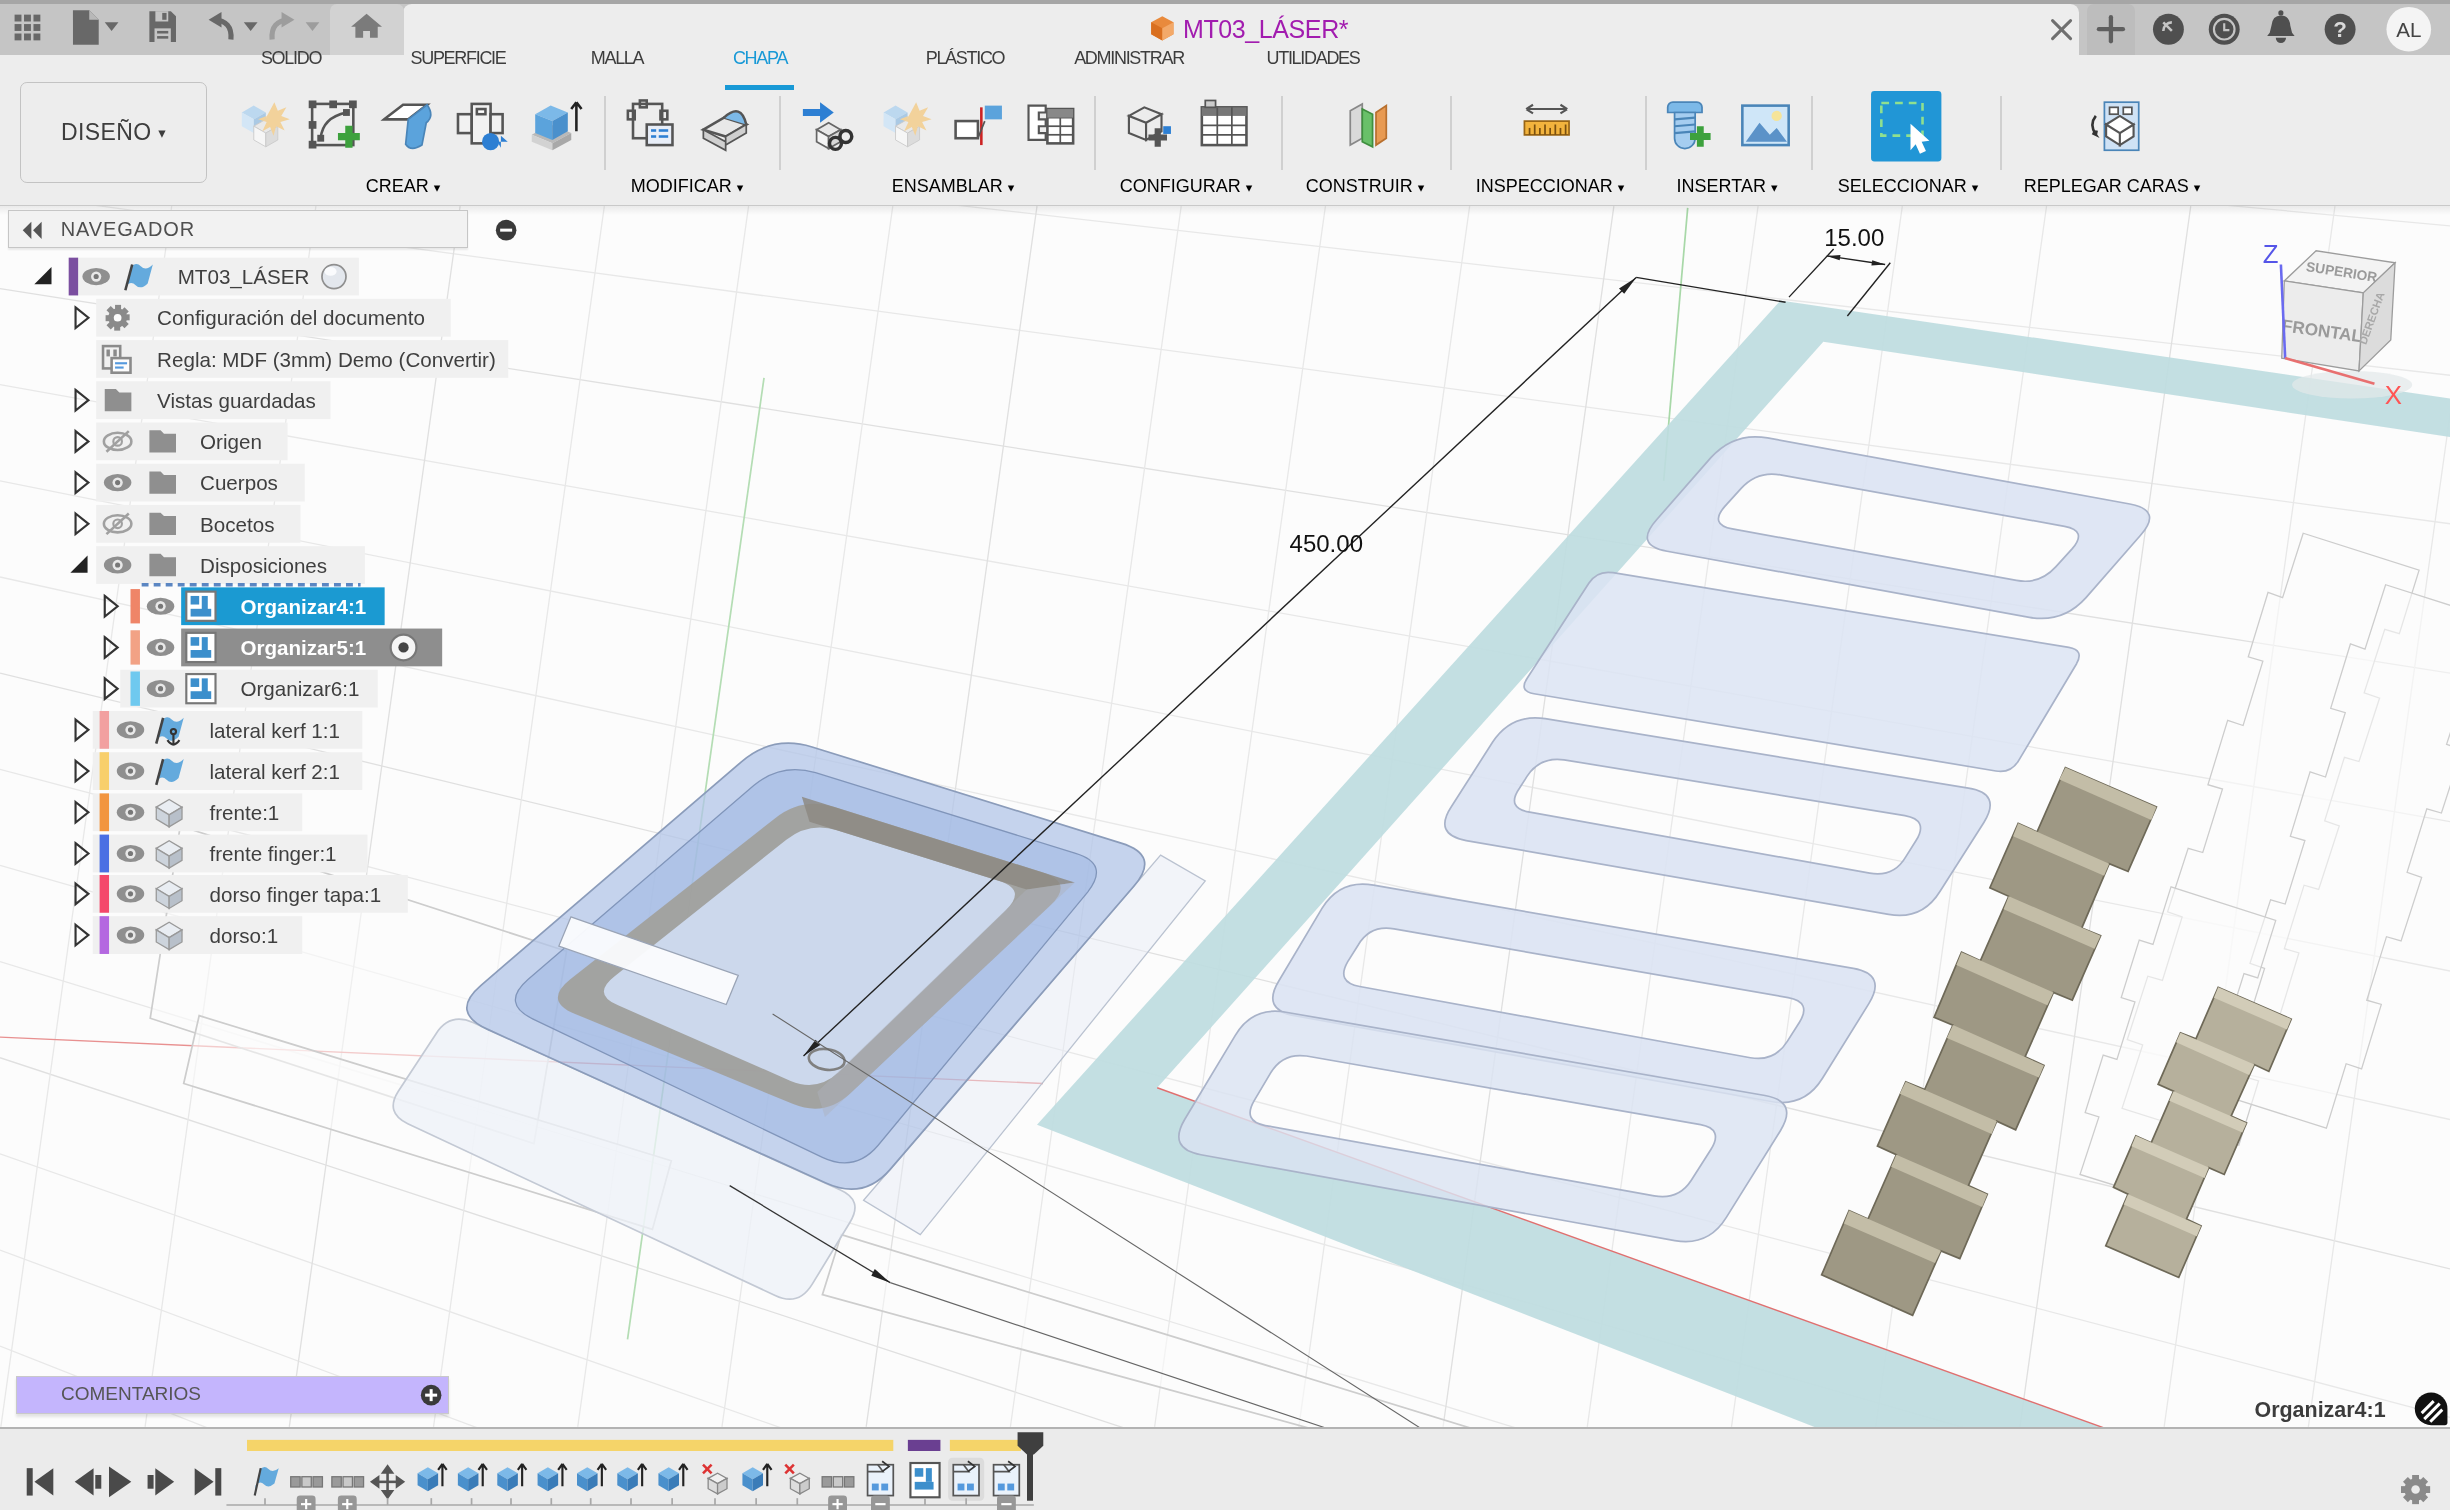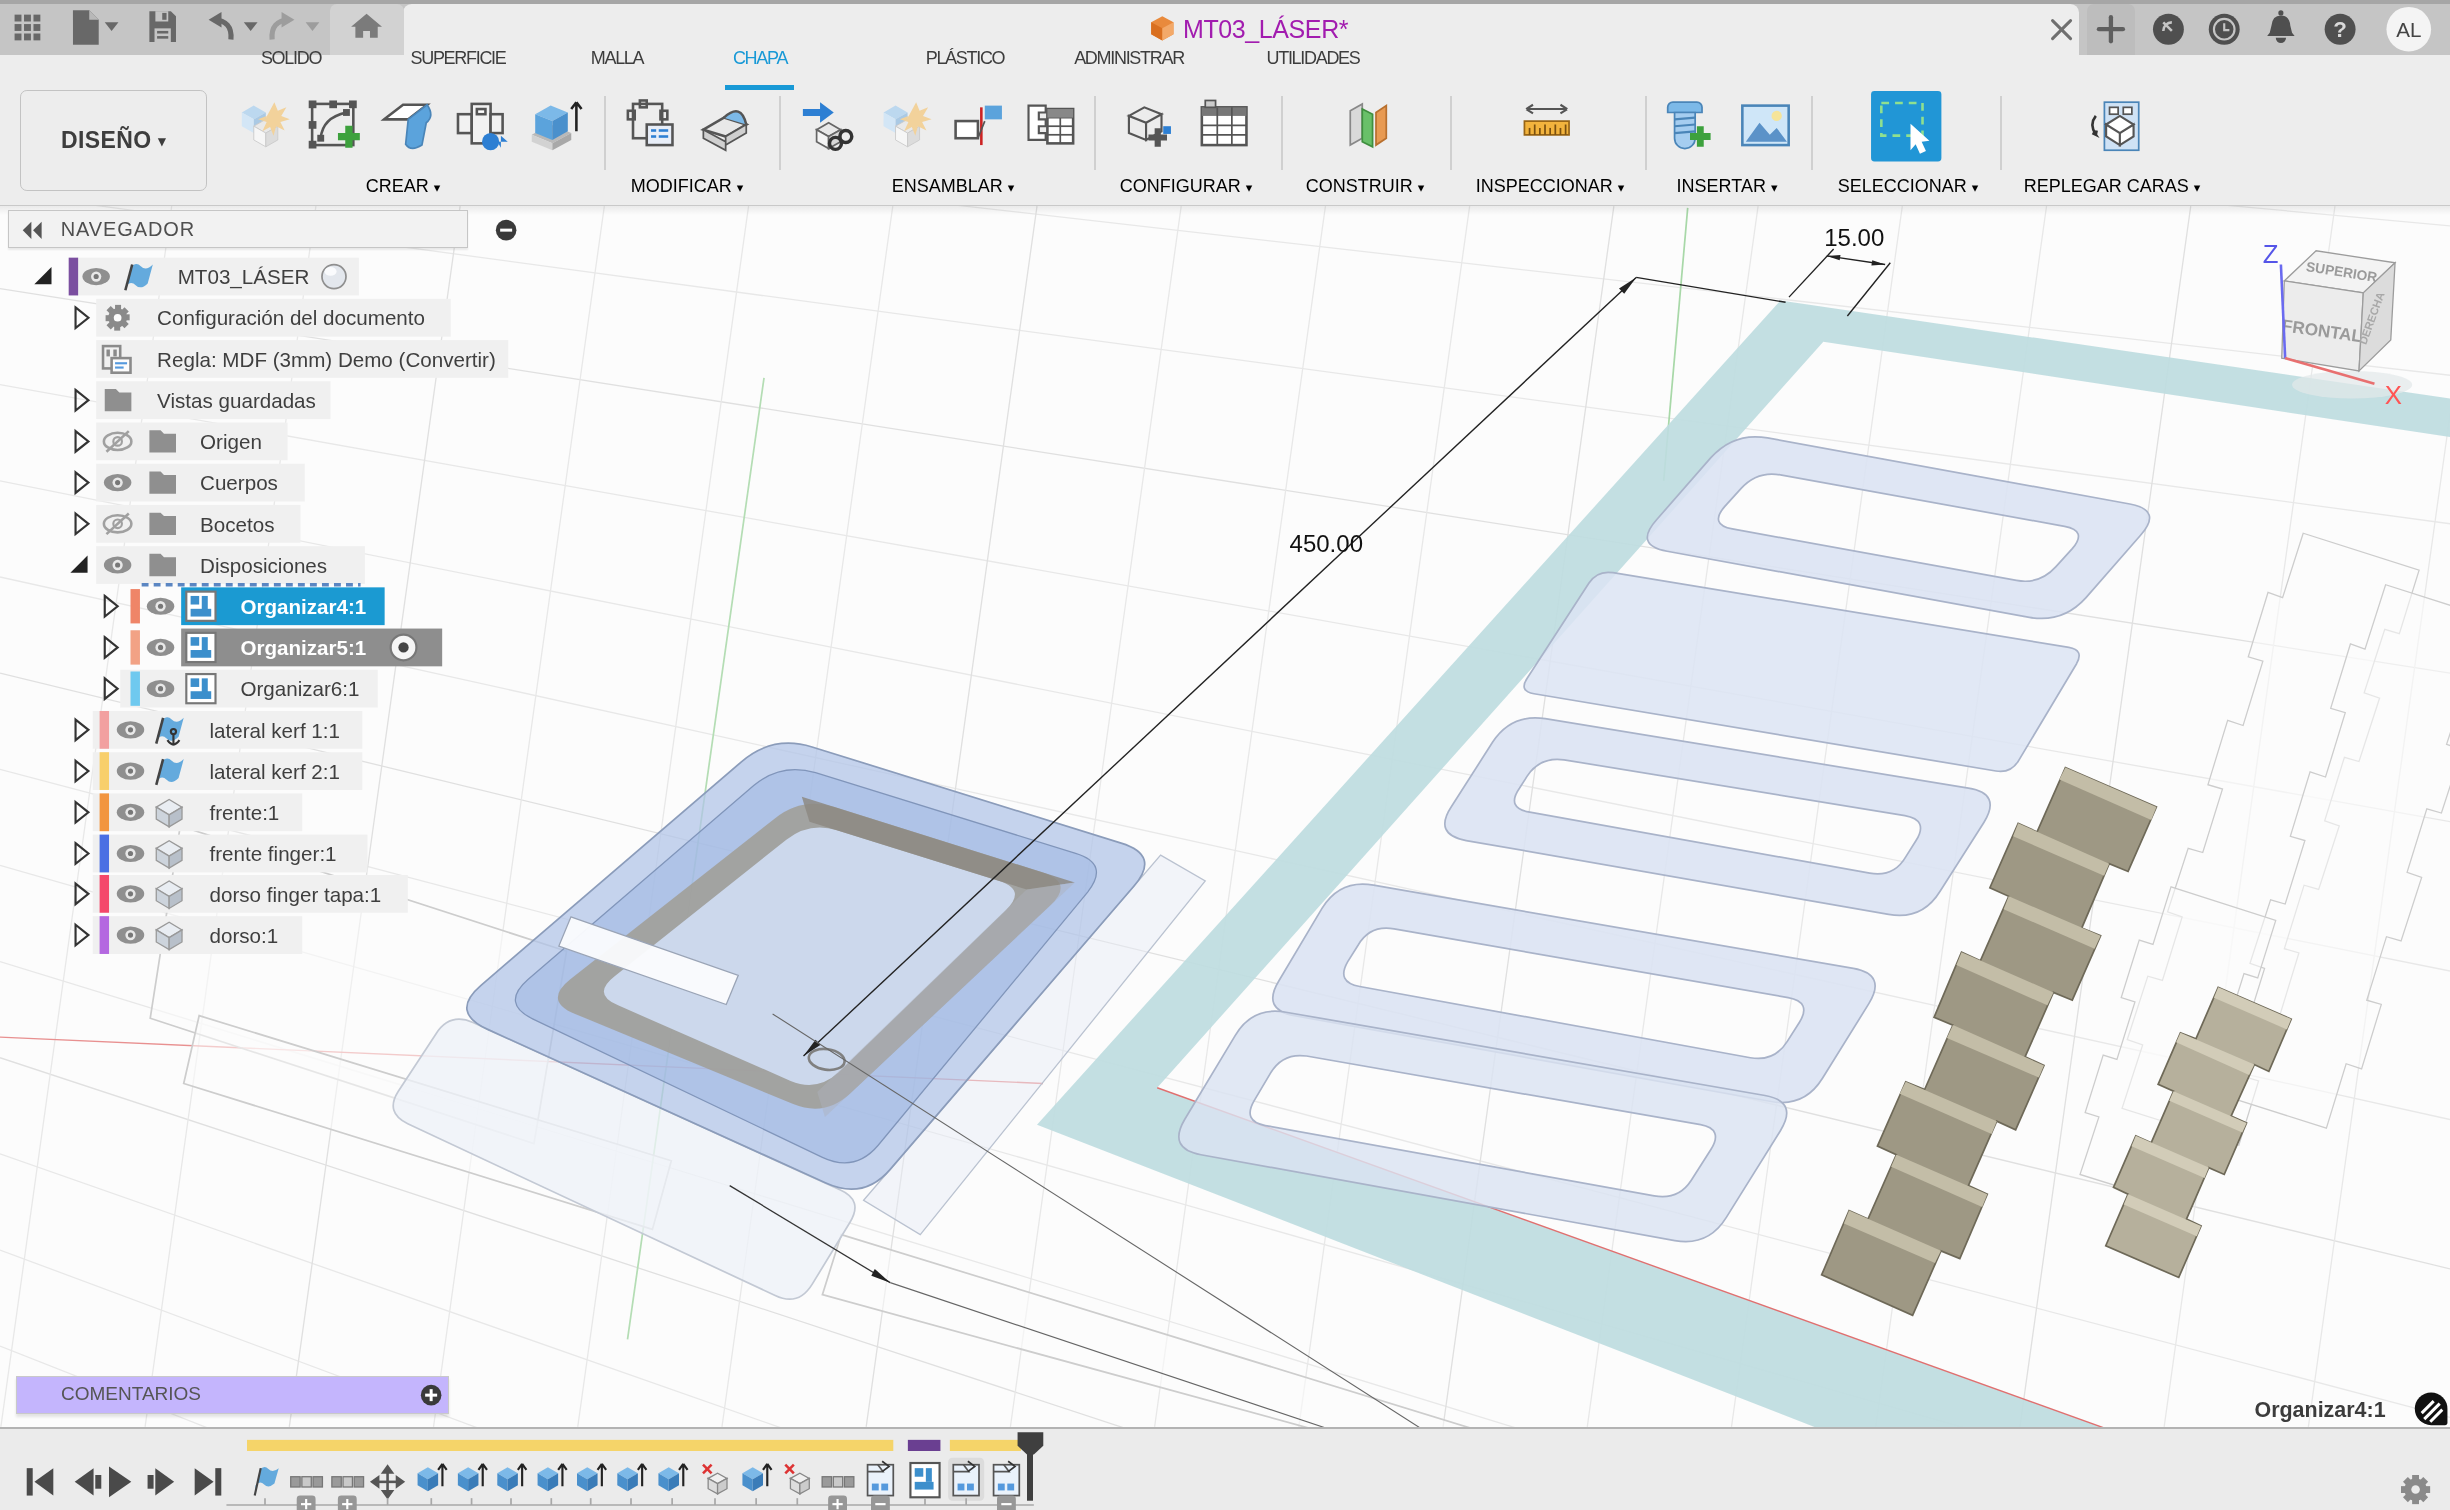--- a/index.html
+++ b/index.html
@@ -10,21 +10,21 @@
 #topstrip{position:absolute;left:0;top:0;width:2450px;height:4.3px;background:#a6a6a6}
 #docTab{position:absolute;left:403px;top:4.3px;width:1676px;height:51px;background:#ededed;border-radius:8.6px 8.6px 0 0}
 #homeTab{position:absolute;left:330px;top:4.3px;width:74px;height:51px;background:#d2d2d2;border-radius:6.9px 6.9px 0 0}
 #plusTab{position:absolute;left:2087px;top:4.3px;width:48px;height:51px;background:#bdbdbd;border-radius:6.9px 6.9px 0 0}
 #title{position:absolute;left:1183px;top:0;height:55px;line-height:58px;font-size:25px;letter-spacing:-0.4px;color:#a21caf}
 
 #ribbon{position:absolute;left:0;top:55px;width:2450px;height:151px;background:#ededed;border-bottom:1.7px solid #c9c9c9}
 .rtab{position:absolute;top:48px;transform:translateX(-50%);font-size:18px;letter-spacing:-1.3px;color:#3d3d3d;white-space:nowrap}
 .rtab.active{color:#1899d6;font-weight:normal}
 #chapaUL{position:absolute;left:725px;top:85px;width:69px;height:5.2px;background:#1899d6}
-#diseno{position:absolute;left:20px;top:90px;width:187px;height:101px;border:1.7px solid #c3c3c3;border-radius:6.9px;font-size:23px;font-weight:bold;color:#3d3d3d;display:flex;align-items:center;justify-content:center;letter-spacing:0.4px}
+#diseno{position:absolute;left:20px;top:82px;width:187px;height:101px;border:1.7px solid #c3c3c3;border-radius:6.9px;font-size:23px;font-weight:normal;color:#3d3d3d;display:flex;align-items:center;justify-content:center;letter-spacing:0.4px}
 .glabel{position:absolute;top:176px;transform:translateX(-50%);font-size:18px;color:#000000;white-space:nowrap}
 .gsep{position:absolute;top:96px;width:1.7px;height:74px;background:#d0d0d0}
 
 #viewport{position:absolute;left:0;top:206px;width:2450px;height:1221px;background:#fcfcfc}
 
 #navhdr{position:absolute;left:7.7px;top:210px;width:460px;height:38px;background:#f2f2f2;border:1.7px solid #c6c6c6;box-shadow:0 1.7px 1.7px rgba(0,0,0,.08)}
 #navhdr .t{position:absolute;left:52px;top:0;height:36px;line-height:36px;font-size:20px;color:#4f4f4f;letter-spacing:0.9px}
 
 #combar{position:absolute;left:16px;top:1376px;width:433px;height:38px;background:#c4b5fd;border:1.7px solid #c9c9c9;box-shadow:0 2.6px 2.6px rgba(0,0,0,.1)}
 #combar .t{position:absolute;left:44px;top:0;height:34px;line-height:34px;font-size:19px;color:#555}

